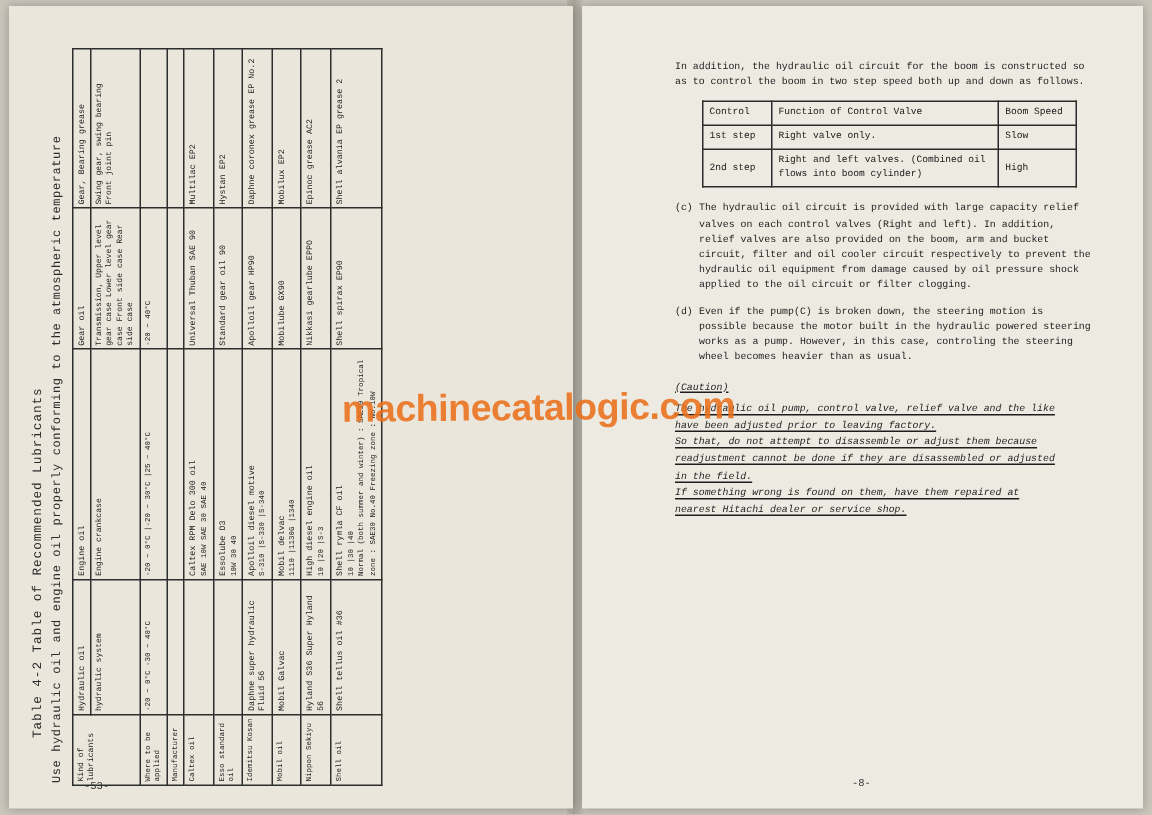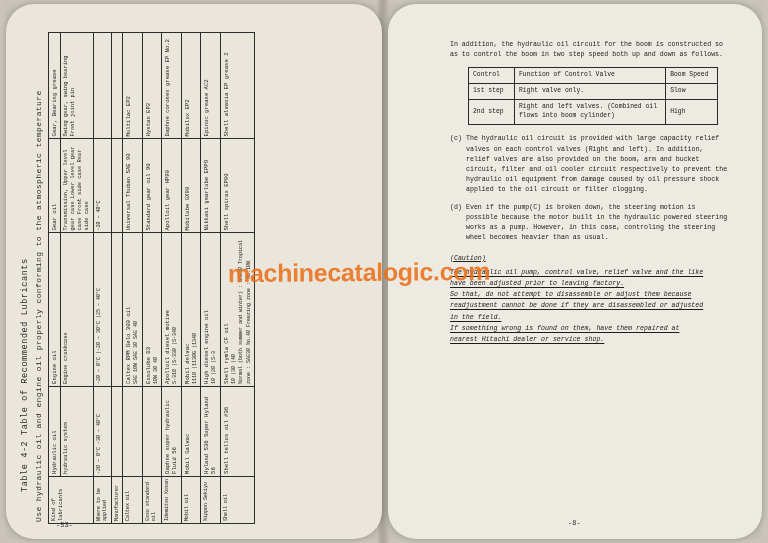--- a/index.html
+++ b/index.html
@@ -11,21 +11,20 @@
     height: 543px;
     background: #c9c5bb;
     font-family: "Liberation Sans", sans-serif;
     overflow: hidden;
     position: relative;
   }
   .page {
     position: absolute;
     background: #efece3;
     box-shadow: 0 0 6px rgba(0,0,0,0.25);
-    border-radius: 28px;
   }
   #page-left {
     left: 6px;
     top: 4px;
     width: 376px;
     height: 535px;
     background: #eeeadf;
   }
   #page-right {
     left: 388px;

